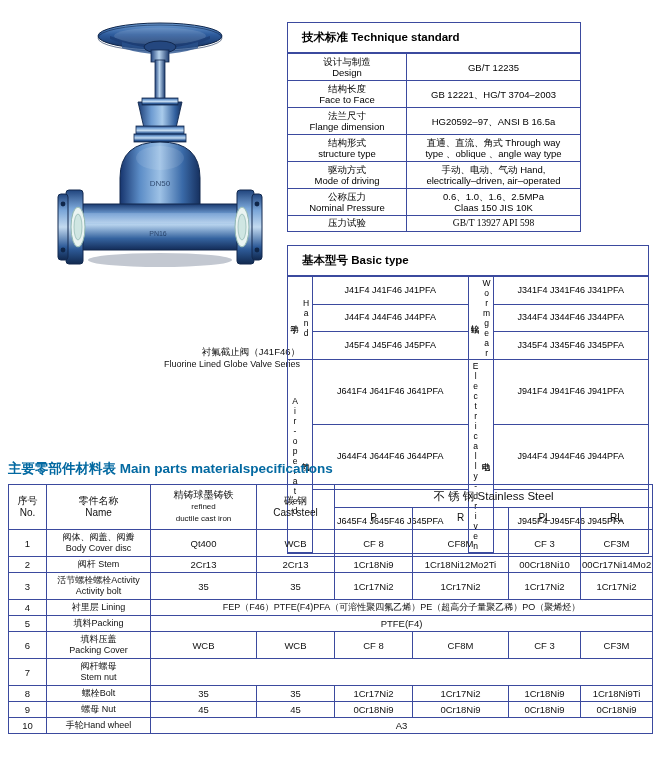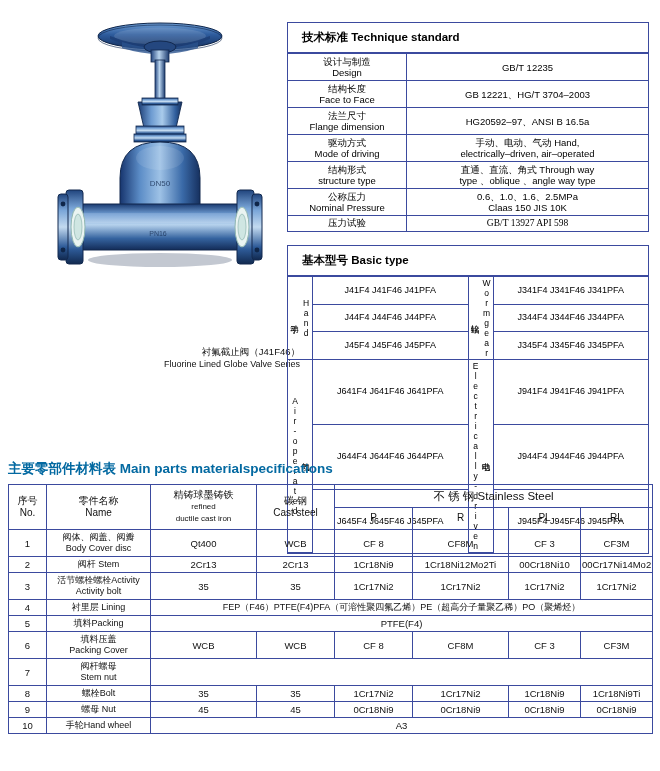--- a/index.html
+++ b/index.html
@@ -43,21 +43,21 @@
   .valve-caption .cn { font-size: 9.5px; }
   .valve-caption .en { font-size: 9px; }
 
   .valve-svg { position: absolute; left: 28px; top: 8px; }
 
   
   .tech-wrap {
     position: absolute;
     left: 287px;
     top: 22px;
-    width: 362px;
+    width: 294px;
     border: 1px solid #3b4a9e;
     box-sizing: border-box;
   }
   .tech-title {
     font-size: 11.5px;
     font-weight: bold;
     padding: 7px 0 7px 14px;
     border-bottom: 1px solid #3b4a9e;
     text-align: left;
   }
@@ -307,33 +307,33 @@
         </tr>
         <tr>
           <td class="lab">
             <div>法兰尺寸</div>
             <div>Flange dimension</div>
           </td>
           <td class="val">HG20592–97、ANSI B 16.5a</td>
         </tr>
         <tr>
           <td class="lab">
+            <div>结构形式</div>
+            <div>structure type</div>
+          </td>
+          <td class="val" style="white-space:pre-line">直通、直流、角式 Through way
+type 、oblique 、angle way type</td>
+        </tr>
+        <tr>
+          <td class="lab">
             <div>驱动方式</div>
             <div>Mode of driving</div>
           </td>
           <td class="val" style="white-space:pre-line">手动、电动、气动  Hand,
 electrically–driven, air–operated</td>
-        </tr>
-        <tr>
-          <td class="lab">
-            <div>结构形式</div>
-            <div>structure type</div>
-          </td>
-          <td class="val" style="white-space:pre-line">直通、直流、角式 Through way
-type 、oblique 、angle way type</td>
         </tr>
         <tr>
           <td class="lab">
             <div>公称压力</div>
             <div>Nominal Pressure</div>
           </td>
           <td class="val" style="white-space:pre-line">0.6、1.0、1.6、2.5MPa
 Claas 150  JIS 10K</td>
         </tr>
         <tr>

